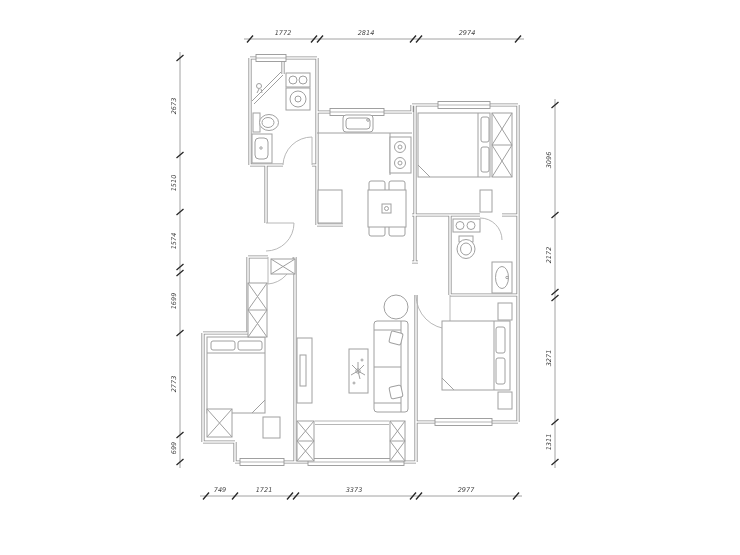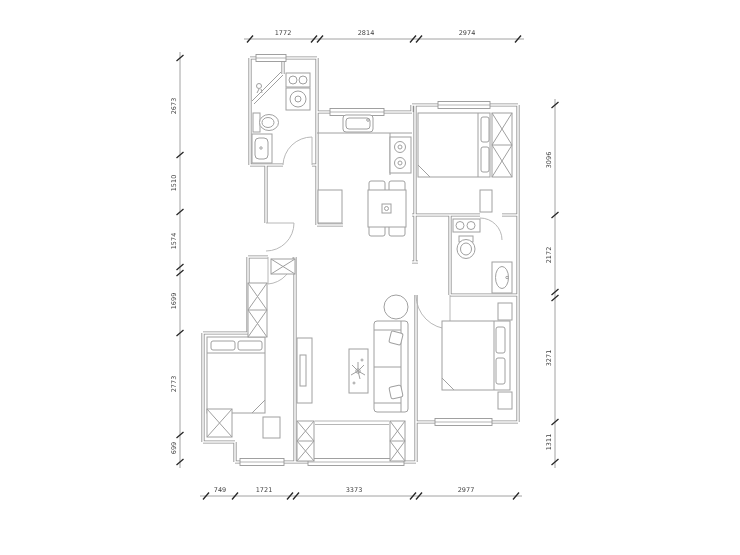--- a/index.html
+++ b/index.html
@@ -1,17 +1,17 @@
 <!DOCTYPE html>
 <html><head>
 <meta charset="utf-8">
 <style>
   html,body{margin:0;padding:0;background:#ffffff;}
   .canvas{position:relative;width:684px;height:555px;background:#ffffff;overflow:hidden;
-          font-family:"DejaVu Sans",sans-serif;}
+          font-family:"DejaVu Sans",sans-serif;font-style:italic;}
   svg{position:absolute;left:0;top:0;}
   .dl{stroke:#8a8a8a;stroke-width:0.8;}
   .tick{stroke:#262626;stroke-width:1.3;}
   .wall-outer{stroke:#8f8f8f;stroke-width:3.2;fill:none;}
   .wall-inner{stroke:#ffffff;stroke-width:1.5;fill:none;}
   .furn{stroke:#a0a0a0;stroke-width:1;fill:#ffffff;}
   .furnl{stroke:#a0a0a0;stroke-width:1;fill:none;}
   .win{fill:#ffffff;stroke:#979797;stroke-width:0.9;}
   .winl{stroke:#979797;stroke-width:0.7;}
   .door{stroke:#b0b0b0;stroke-width:0.9;fill:none;}

